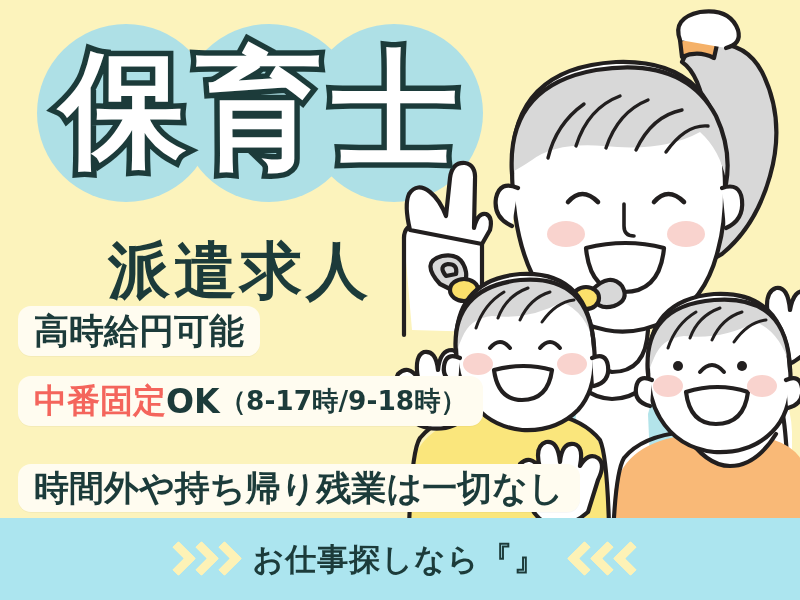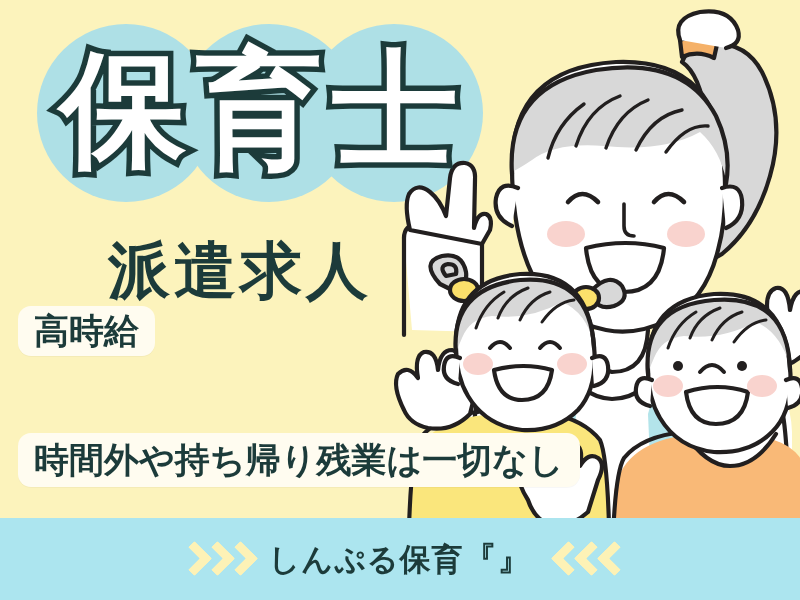--- a/index.html
+++ b/index.html
@@ -44,21 +44,21 @@
   .pill{
     position:absolute;background:#FFFCF0;border-radius:13px;
     display:flex;align-items:center;
     padding:0 16px;white-space:nowrap;
     font-weight:700;color:#1C3B3A;
     z-index:7;
     box-shadow:0 1px 0 rgba(0,0,0,0.03);
   }
   #pill1{left:18px;top:306px;height:50px;font-size:35px;}
   #pill2{left:18px;top:376px;height:50px;font-size:33px;}
-  #pill3{left:18px;top:433px;height:54px;font-size:35px;}
+  #pill3{left:18px;top:464px;height:48px;font-size:35px;}
   .accent{color:#F4655C;}
   .num{color:#F4655C;font-size:1.18em;letter-spacing:-1px;}
   .small{font-size:0.80em;}
   .lat{font-family:"DejaVu Sans","Liberation Sans",sans-serif;}
 
   
   #banner{
     position:absolute;left:0;top:518px;width:800px;height:82px;
     background:#ACE5EF;display:flex;align-items:center;justify-content:center;
     z-index:9;
@@ -242,36 +242,42 @@
       <ellipse cx="668" cy="386" rx="15" ry="11" fill="#F9D3CE" stroke="none"></ellipse>
       <ellipse cx="762" cy="386" rx="15" ry="11" fill="#F9D3CE" stroke="none"></ellipse>
     </g>
   </svg>
 
   <div id="headline">保育士</div>
   <div id="subhead">派遣求人</div>
 
   <div class="pill" id="pill1">
     <span>高時給</span>
-  </div>
-
+      <span>円可能</span>
+  </div>
+
+  <div class="pill" id="pill2">
+    <span class="accent">中番固定</span>
+      <span class="lat">OK</span>
+      <span class="small">（8-17時/9-18時）</span>
+  </div>
 
   <div class="pill" id="pill3">
     <span>時間外や持ち帰り残業は一切なし</span>
   </div>
 
   <div id="banner">
     <div class="chev-group">
       <span class="chev"></span>
       <span class="chev"></span>
       <span class="chev"></span>
     </div>
 
     <div id="banner-text">
-      <span>しんぷる保育</span>
+      <span>お仕事探しなら</span>
         <span class="bracket">『</span>
         <span class="bracket">』</span>
     </div>
 
     <div class="chev-group">
       <span class="chev left"></span>
       <span class="chev left"></span>
       <span class="chev left"></span>
     </div>
   </div>

